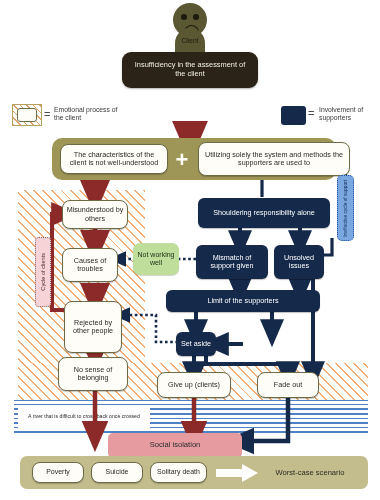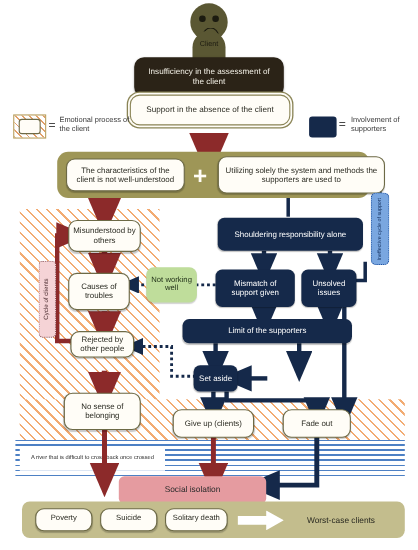--- a/index.html
+++ b/index.html
@@ -153,21 +153,20 @@
     <div class="chead"></div>
     <div class="eye" style="left:8px;top:11px;"></div>
     <div class="eye" style="left:20px;top:11px;"></div>
     <div class="mouth"></div>
     <div class="cbody"></div>
     <div class="clientlabel">Client</div>
   </div>
 
   <div class="abs brownbox ctr" style="left:122px;top:52px;width:136px;height:36px;padding:0 8px;">Insufficiency in the assessment of the client</div>
 
-  <div class="abs whiteD ctr" style="left:118px;top:86px;width:146px;height:28px;padding:0 6px;">Support in the absence of the client</div>
 
   <div class="abs hatchlegend" style="left:12px;top:104px;width:30px;height:22px;"></div>
   <div class="abs" style="left:17px;top:108px;width:20px;height:14px;background:#fffdf7;border:1px solid #6d6a46;border-radius:3px;"></div>
   <div class="abs eq" style="left:44px;top:108px;width:10px;height:14px;">=</div>
   <div class="abs legtext" style="left:54px;top:106px;width:74px;">Emotional process of the client</div>
 
   <div class="abs navyswatch" style="left:281px;top:106px;width:25px;height:19px;"></div>
   <div class="abs eq" style="left:308px;top:107px;width:10px;height:14px;">=</div>
   <div class="abs legtext" style="left:319px;top:106px;width:58px;">Involvement of supporters</div>
 
@@ -184,21 +183,21 @@
   </div>
 
   <div class="abs bluecycle ctr" style="left:337px;top:175px;width:17px;height:66px;">
     <span class="vert" style="font-size:4.8px;color:#14305e;">Ineffective cycle of support</span>
   </div>
 
   <div class="abs white ctr" style="left:62px;top:200px;width:66px;height:29px;padding:0 3px;">Misunderstood by others</div>
 
   <div class="abs white ctr" style="left:62px;top:248px;width:56px;height:34px;padding:0 3px;">Causes of troubles</div>
 
-  <div class="abs white ctr" style="left:64px;top:301px;width:58px;height:24px;padding:0 3px;">Rejected by other people</div>
+  <div class="abs white ctr" style="left:64px;top:301px;width:58px;height:52px;padding:0 3px;">Rejected by other people</div>
 
   <div class="abs white ctr" style="left:58px;top:357px;width:70px;height:30px;padding:16px 3px;">No sense of belonging</div>
 
   <div class="abs green ctr" style="left:133px;top:243px;width:46px;height:32px;padding:0 3px;">Not working well</div>
 
   <div class="abs dark ctr" style="left:198px;top:198px;width:132px;height:30px;padding:0 5px;">Shouldering responsibility alone</div>
 
   <div class="abs dark ctr" style="left:196px;top:245px;width:72px;height:34px;padding:0 4px;">Mismatch of support given</div>
 
   <div class="abs dark ctr" style="left:166px;top:290px;width:154px;height:22px;padding:0 5px;">Limit of the supporters</div>
@@ -217,15 +216,15 @@
   <div class="abs bottomband" style="left:20px;top:456px;width:348px;height:33px;"></div>
 
   <div class="abs white ctr" style="left:32px;top:462px;width:52px;height:21px;font-size:7px;">Poverty</div>
   <div class="abs white ctr" style="left:91px;top:462px;width:52px;height:21px;font-size:7px;">Suicide</div>
   <div class="abs white ctr" style="left:150px;top:462px;width:57px;height:21px;font-size:7px;">Solitary death</div>
 
   <svg class="whitearrow" style="left:216px;top:464px;width:42px;height:18px;" viewBox="0 0 42 18">
     <path d="M0,5 L26,5 L26,0 L42,9 L26,18 L26,13 L0,13 z" fill="#ffffff"></path>
   </svg>
 
-  <div class="abs ctr" style="left:260px;top:464px;width:100px;height:18px;font-size:7.6px;color:#2b2b22;">Worst-case clients</div>
+  <div class="abs ctr" style="left:260px;top:464px;width:100px;height:18px;font-size:7.6px;color:#2b2b22;">Worst-case scenario</div>
 
 </div>
 
 </body></html>

